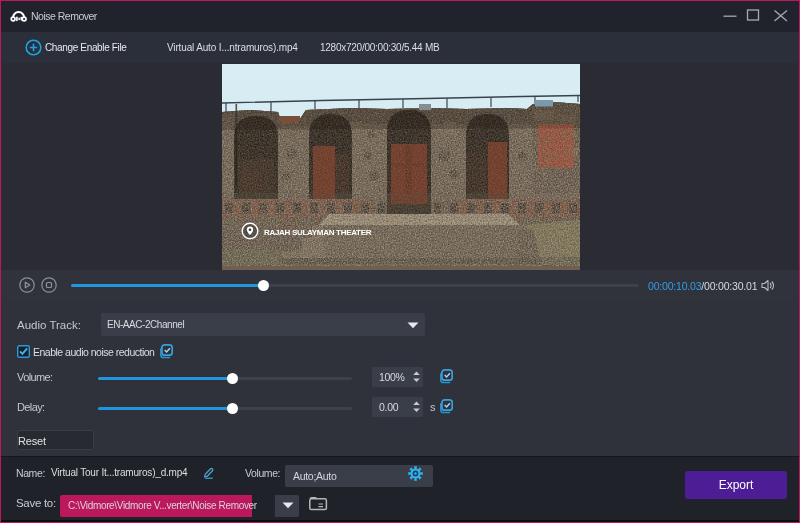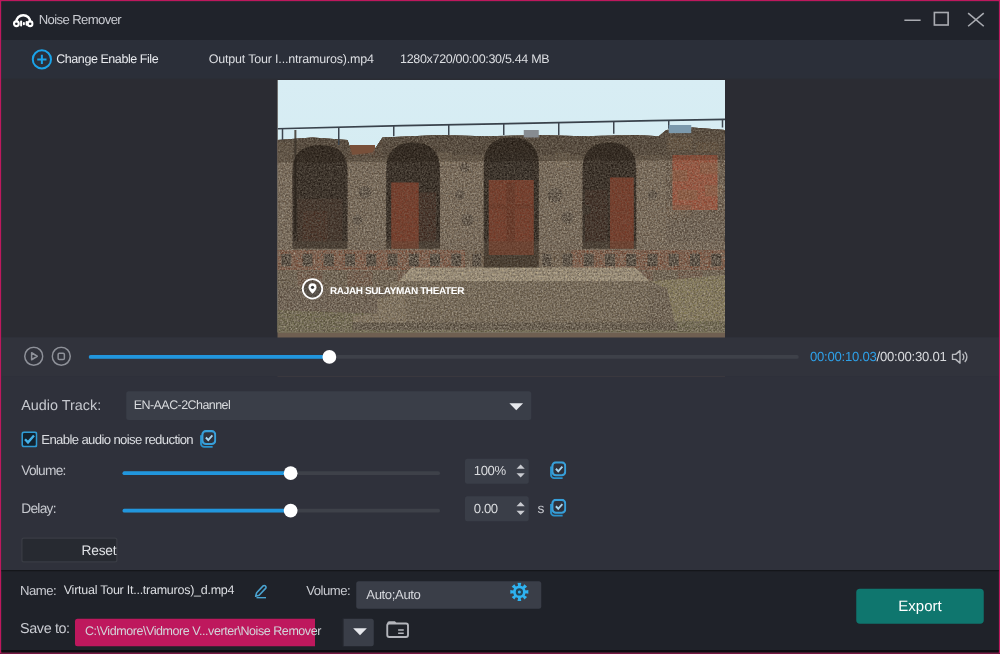--- a/index.html
+++ b/index.html
@@ -36,21 +36,21 @@
     <svg class="abs" style="left:772px;top:6px" width="16" height="16" viewBox="0 0 16 16">
         <path d="M1.5 3.5 L14 14 M14 3.5 L1.5 14" stroke="#a9abb1" stroke-width="1.3"></path>
       </svg>
   </div>
   <div class="abs" id="filebar">
     <svg class="abs" style="left:24px;top:7px" width="17" height="17" viewBox="0 0 17 17">
       <circle cx="8.5" cy="8.5" r="7.3" fill="none" stroke="#1ba3e8" stroke-width="1.6"></circle>
       <path d="M8.5 4.8 V12.2 M4.8 8.5 H12.2" stroke="#1ba3e8" stroke-width="1.6"></path>
     </svg>
     <div class="abs t" style="left:44px;top:10px;font-size:10px;letter-spacing:-0.35px;color:#e8eaee">Change Enable File</div>
-    <div class="abs t" style="left:166px;top:10px;font-size:10px;letter-spacing:-0.15px;color:#dcdee2">Output Tour I...ntramuros).mp4</div>
+    <div class="abs t" style="left:166px;top:10px;font-size:10px;letter-spacing:-0.15px;color:#dcdee2">Virtual Auto I...ntramuros).mp4</div>
     <div class="abs t" style="left:319px;top:10px;font-size:10px;letter-spacing:-0.25px;color:#dcdee2">1280x720/00:00:30/5.44 MB</div>
   </div>
   <div class="abs" id="videosec">
     <div class="abs" id="video" style="left:221px;top:1px;width:358px;height:245px;background:#6f5f51">
       <svg width="358" height="202" viewBox="0 0 358 202" style="position:absolute;left:0;top:0">
         <defs>
           <filter id="darkspeck" x="0" y="0" width="100%" height="100%">
             <feTurbulence type="fractalNoise" baseFrequency="0.65" numOctaves="3" seed="7"></feTurbulence>
             <feColorMatrix type="matrix" values="0 0 0 0 0.12  0 0 0 0 0.095  0 0 0 0 0.075  0.9 0.9 0.9 0 -0.9"></feColorMatrix>
           </filter>
@@ -271,21 +271,21 @@
           <path d="M1.2 5 L4.5 1.6 L7.8 5 Z" fill="#c9cbd0"></path>
           <path d="M1.2 8.6 L4.5 12 L7.8 8.6 Z" fill="#c9cbd0"></path>
         </svg>
     </div>
     <div class="abs t" style="left:429px;top:100px;font-size:11px;color:#c6c8ce">s</div>
     <svg class="abs" style="left:437px;top:98px" width="15" height="15" viewBox="0 0 15 15">
       <path d="M2.8 4.2 v6.7 a2.6 2.6 0 0 0 2.6 2.6 h6.7" fill="none" stroke="#2a92cc" stroke-width="1.5"></path>
       <rect x="3.9" y="0.9" width="10.3" height="10.3" rx="2.8" fill="none" stroke="#379fd9" stroke-width="1.7"></rect>
       <path d="M6.7 6 l1.9 2 l3.3-3.7" fill="none" stroke="#a8d5ee" stroke-width="1.5"></path>
     </svg>
-    <div class="abs" style="left:16px;top:129px;width:77px;height:20px;background:#272a31;border:1px solid #3a3d45;border-radius:2px;text-align:right">
+    <div class="abs" style="left:16px;top:129px;width:77px;height:20px;background:#272a31;border:1px solid #3a3d45;border-radius:2px;text-align:left">
       <span class="t" style="line-height:19px;font-size:11px;color:#dfe1e5">Reset</span>
     </div>
   </div>
   <div class="abs" id="botbar">
     <div class="abs t" style="left:15px;top:10px;font-size:10.5px;letter-spacing:-0.4px;color:#c9cbd1">Name:</div>
     <div class="abs t" style="left:50px;top:10px;font-size:10px;letter-spacing:-0.2px;color:#dcdee2">Virtual Tour It...tramuros)_d.mp4</div>
     <svg class="abs" style="left:201px;top:9px" width="13" height="13" viewBox="0 0 13 13">
       <path d="M3.3 8.2 L8.5 2.7 a1.2 1.2 0 0 1 1.7 0 l0.3 0.3 a1.2 1.2 0 0 1 0 1.7 L5.3 10.2 L2.5 11 Z" fill="none" stroke="#4aa3d0" stroke-width="1.25" stroke-linejoin="round"></path>
       <path d="M3.2 12.2 H10.8" stroke="#4aa3d0" stroke-width="1.2"></path>
     </svg>
@@ -305,18 +305,18 @@
     <div class="abs" style="left:272px;top:38px;width:26px;height:22px;background:#3a3e48;border-radius:0 2px 2px 0;border-left:2px solid #22252c">
       <svg class="abs" style="left:7px;top:7px" width="12" height="7" viewBox="0 0 12 7">
           <path d="M0.5 0.5 L11.5 0.5 L6 6.2 Z" fill="#e6e8ec"></path>
         </svg>
     </div>
     <svg class="abs" style="left:306px;top:37px" width="22" height="18" viewBox="0 0 22 18">
       <path d="M2.8 4.6 a1.6 1.6 0 0 1 1.6 -1.6 h4.6 l1.6 2 H2.8 Z" fill="#b4b6bc"></path>
       <rect x="2.8" y="4.8" width="16.6" height="10.8" rx="1.6" fill="none" stroke="#b4b6bc" stroke-width="1.5"></rect>
       <path d="M11.5 10 h4.5 M11.5 12.6 h4.5" stroke="#b4b6bc" stroke-width="1.1"></path>
     </svg>
-    <div class="abs" style="left:684px;top:14px;width:102px;height:28px;background:#0f766e;border-radius:3px;text-align:center">
+    <div class="abs" style="left:684px;top:14px;width:102px;height:28px;background:#4c1d95;border-radius:3px;text-align:center">
       <span style="color:#fff;font-size:12px;line-height:28px">Export</span>
     </div>
   </div>
   <div class="abs" style="left:0;top:519px;width:800px;height:4px;background:#0d0e11"></div>
 </div>
 
 </body></html>

